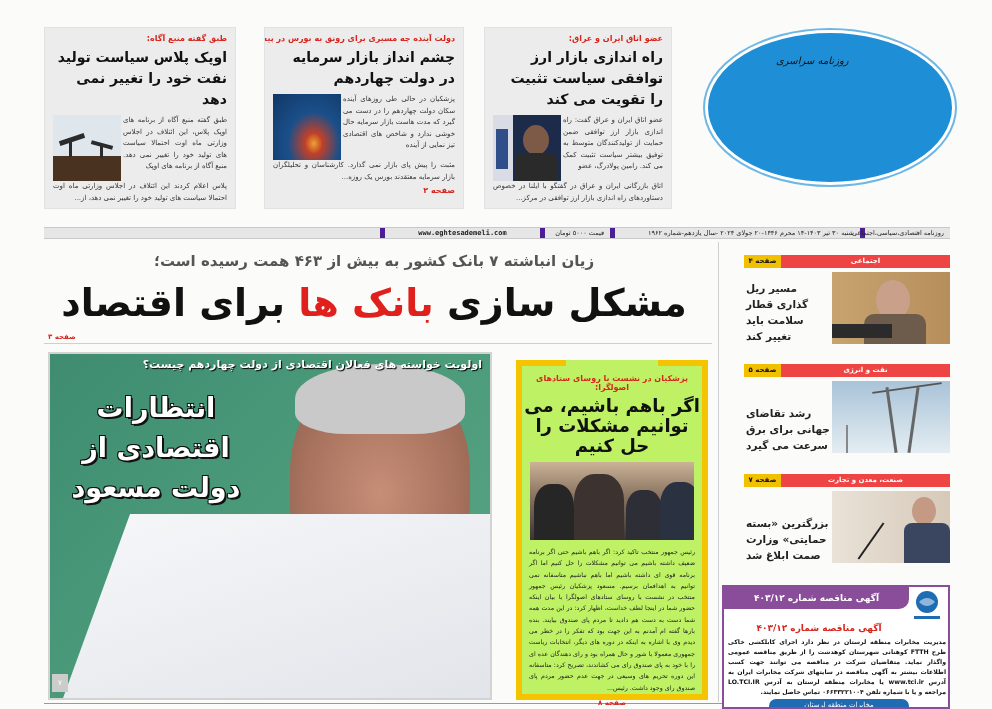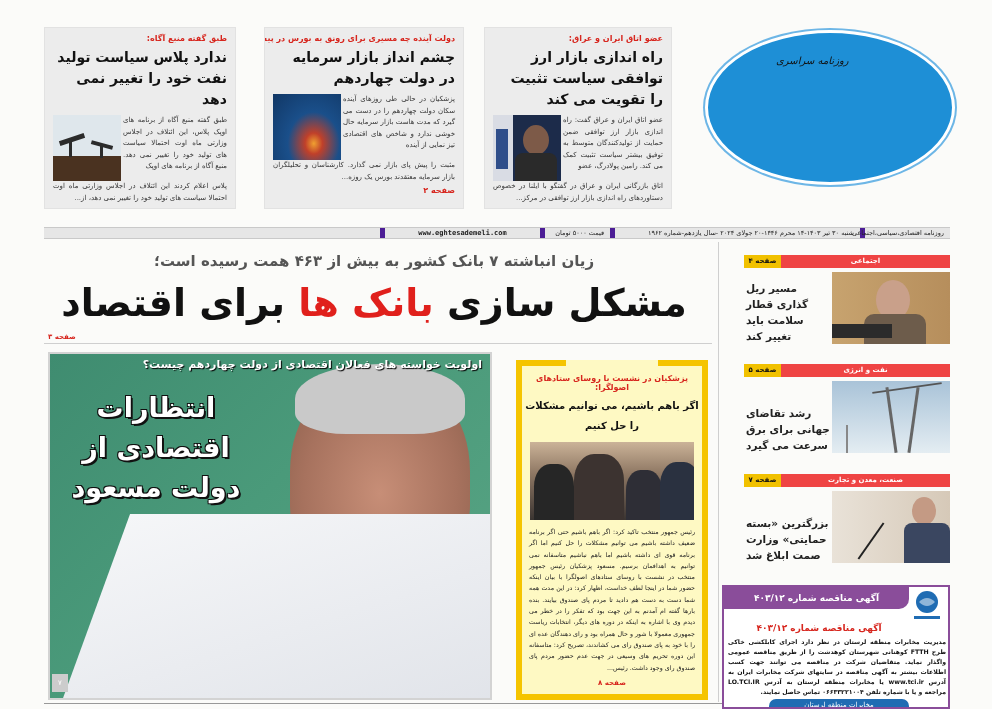--- a/index.html
+++ b/index.html
@@ -85,26 +85,26 @@
     background: #c9c9c9;
   }
   .photo-story .kicker { position: absolute; right: 8px; top: 4px; color: #fff; font-size: 11px; font-weight: bold; text-shadow: 1px 1px 1px #000; white-space: nowrap; }
   .photo-story .title { position: absolute; left: 6px; top: 34px; width: 200px; color: #fff; font-size: 27px; font-weight: bold; line-height: 40px; text-align: center; text-shadow: 2px 2px 0 #111, -1px -1px 0 #111, 1px -1px 0 #111, -1px 1px 0 #111; }
   .photo-story .badge { position: absolute; left: 2px; bottom: 6px; width: 16px; height: 18px; background: #ccc; color: #fff; font-size: 7px; text-align: center; line-height: 18px; }
 
   
   .yellow-story {
     position: absolute; left: 516px; top: 360px; width: 192px; height: 340px;
     border: 6px solid #f5c400; border-top: none;
-    background: #fef9c3;
+    background: #bef264;
   }
   .yellow-story .top-l { position: absolute; left: -6px; top: 0; width: 50px; height: 6px; background: #f5c400; }
   .yellow-story .top-r { position: absolute; right: -6px; top: 0; width: 50px; height: 6px; background: #f5c400; }
   .yellow-story .kicker { text-align: center; color: #d7261e; font-size: 8px; font-weight: bold; margin-top: 14px; }
-  .yellow-story .title { text-align: center; font-size: 10px; font-weight: bold; line-height: 20px; margin-top: 4px; color: #111; }
+  .yellow-story .title { text-align: center; font-size: 18px; font-weight: bold; line-height: 20px; margin-top: 4px; color: #111; }
   .yellow-story .pic { margin: 6px 8px 0; height: 78px; background: linear-gradient(180deg, #cbb398 0%, #8f7864 40%, #3a3431 100%); position: relative; overflow: hidden; }
   .yellow-story .pic .p { position: absolute; bottom: 0; border-radius: 40% 40% 0 0; background: #262626; }
   .yellow-story .body { font-size: 6.3px; line-height: 11.3px; color: #222; text-align: justify; padding: 6px 7px 0; }
   .yellow-story .page { text-align: center; margin-top: 6px; }
 
   
   .side-sec { position: absolute; left: 744px; width: 206px; }
   .side-bar { display: flex; flex-direction: row; height: 13px; font-size: 7px; font-weight: bold; line-height: 13px; }
   .side-bar .cat { flex: 1; background: #ef4444; color: #fff; text-align: center; }
   .side-bar .pg { width: 37px; background: #f1c100; color: #111; text-align: center; }
@@ -147,21 +147,21 @@
   <div class="body-wrap">
     <div class="body">پزشکیان در حالی طی روزهای آینده سکان دولت چهاردهم را در دست می گیرد که مدت هاست بازار سرمایه حال خوشی ندارد و شاخص های اقتصادی تیز نمایی از آینده</div>
     <div class="thumb" style="background:radial-gradient(ellipse at 60% 75%, #f0a030 0%, #c0402a 15%, #1a4f8a 45%, #113765 100%);"></div>
   </div>
   <div class="more">مثبت را پیش پای بازار نمی گذارد. کارشناسان و تحلیلگران بازار سرمایه معتقدند بورس یک روزه...</div>
   <div class="page">صفحه ۲</div>
 </div>
 
 <div class="teaser" style="left:44px; width:192px;">
   <div class="kicker">طبق گفته منبع آگاه:</div>
-  <div class="headline">ندارد پلاس سیاست تولید نفت خود را تغییر نمی دهد</div>
+  <div class="headline">اوپک پلاس سیاست تولید نفت خود را تغییر نمی دهد</div>
   <div class="body-wrap">
     <div class="body">طبق گفته منبع آگاه از برنامه های اوپک پلاس، این ائتلاف در اجلاس وزارتی ماه اوت احتمالا سیاست های تولید خود را تغییر نمی دهد. منبع آگاه از برنامه های اوپک</div>
     <div class="thumb" style="background:linear-gradient(180deg,#dfe7ec 0 62%,#4a3220 62% 100%); position:relative;">
       <div style="position:absolute; left:6px; top:22px; width:26px; height:5px; background:#2b2b2b; transform:rotate(-18deg);"></div>
       <div style="position:absolute; left:16px; top:26px; width:3px; height:16px; background:#2b2b2b;"></div>
       <div style="position:absolute; left:38px; top:28px; width:22px; height:4px; background:#2b2b2b; transform:rotate(15deg);"></div>
       <div style="position:absolute; left:47px; top:31px; width:3px; height:12px; background:#2b2b2b;"></div>
     </div>
   </div>
   <div class="more">پلاس اعلام کردند این ائتلاف در اجلاس وزارتی ماه اوت احتمالا سیاست های تولید خود را تغییر نمی دهد، از...</div>

